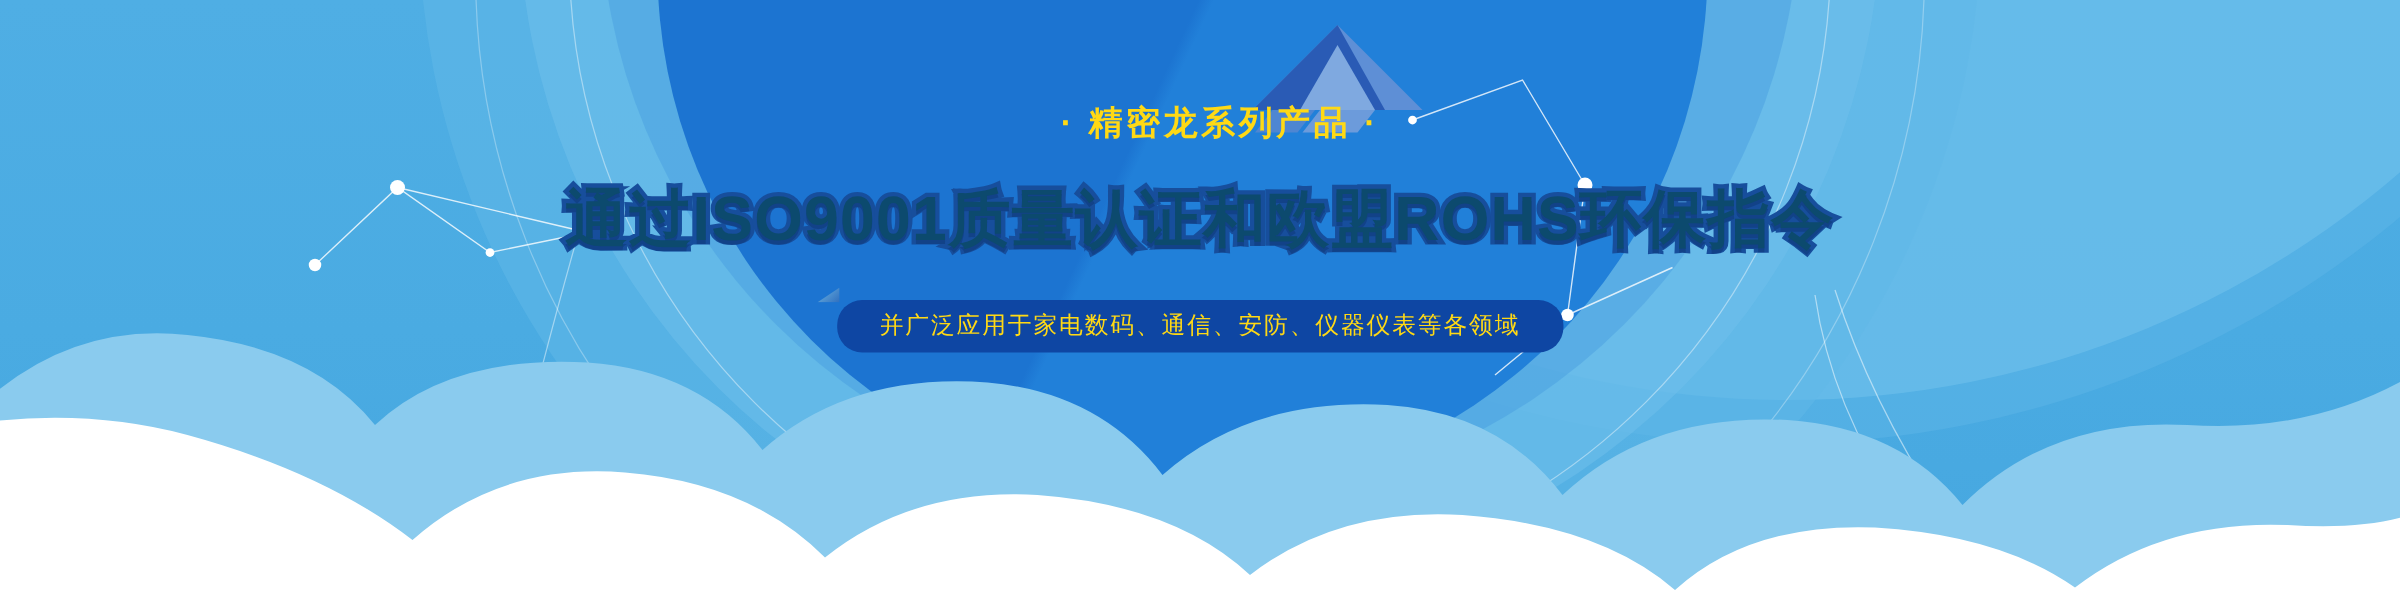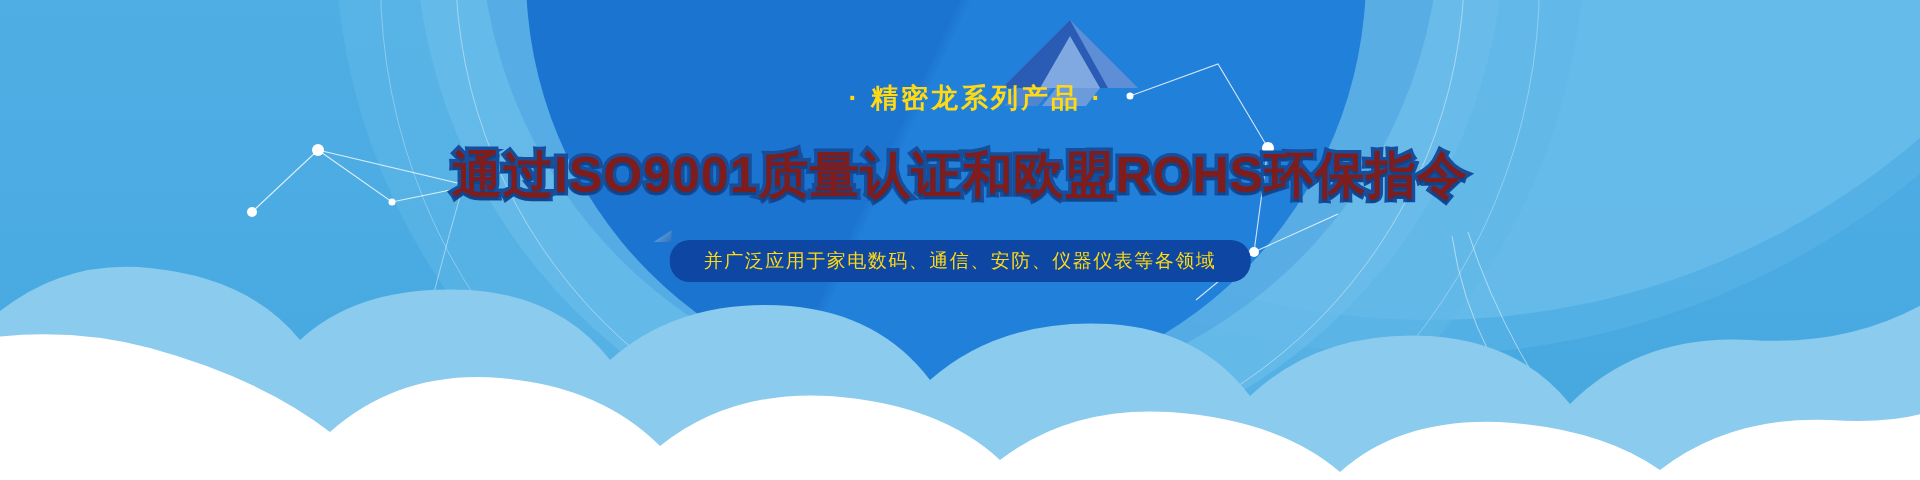--- a/index.html
+++ b/index.html
@@ -116,21 +116,21 @@
     color:#FFD914;
     white-space:nowrap;
   }
 
   .headline {
     position:absolute;
     top:142px; left:0; width:1920px;
     font-size:50px;
     font-weight:bold;
     letter-spacing:1px;
-    color:#7f1d1d;
+    color:#0c4a6e;
     white-space:nowrap;
     -webkit-text-stroke:7px #174E9C;
     paint-order:stroke fill;
     text-shadow:0 3px 0 rgba(10,45,100,.35);
   }
 
   .ribbon-wrap {
     position:absolute;
     top:240px; left:50%;
     transform:translateX(-50%);

